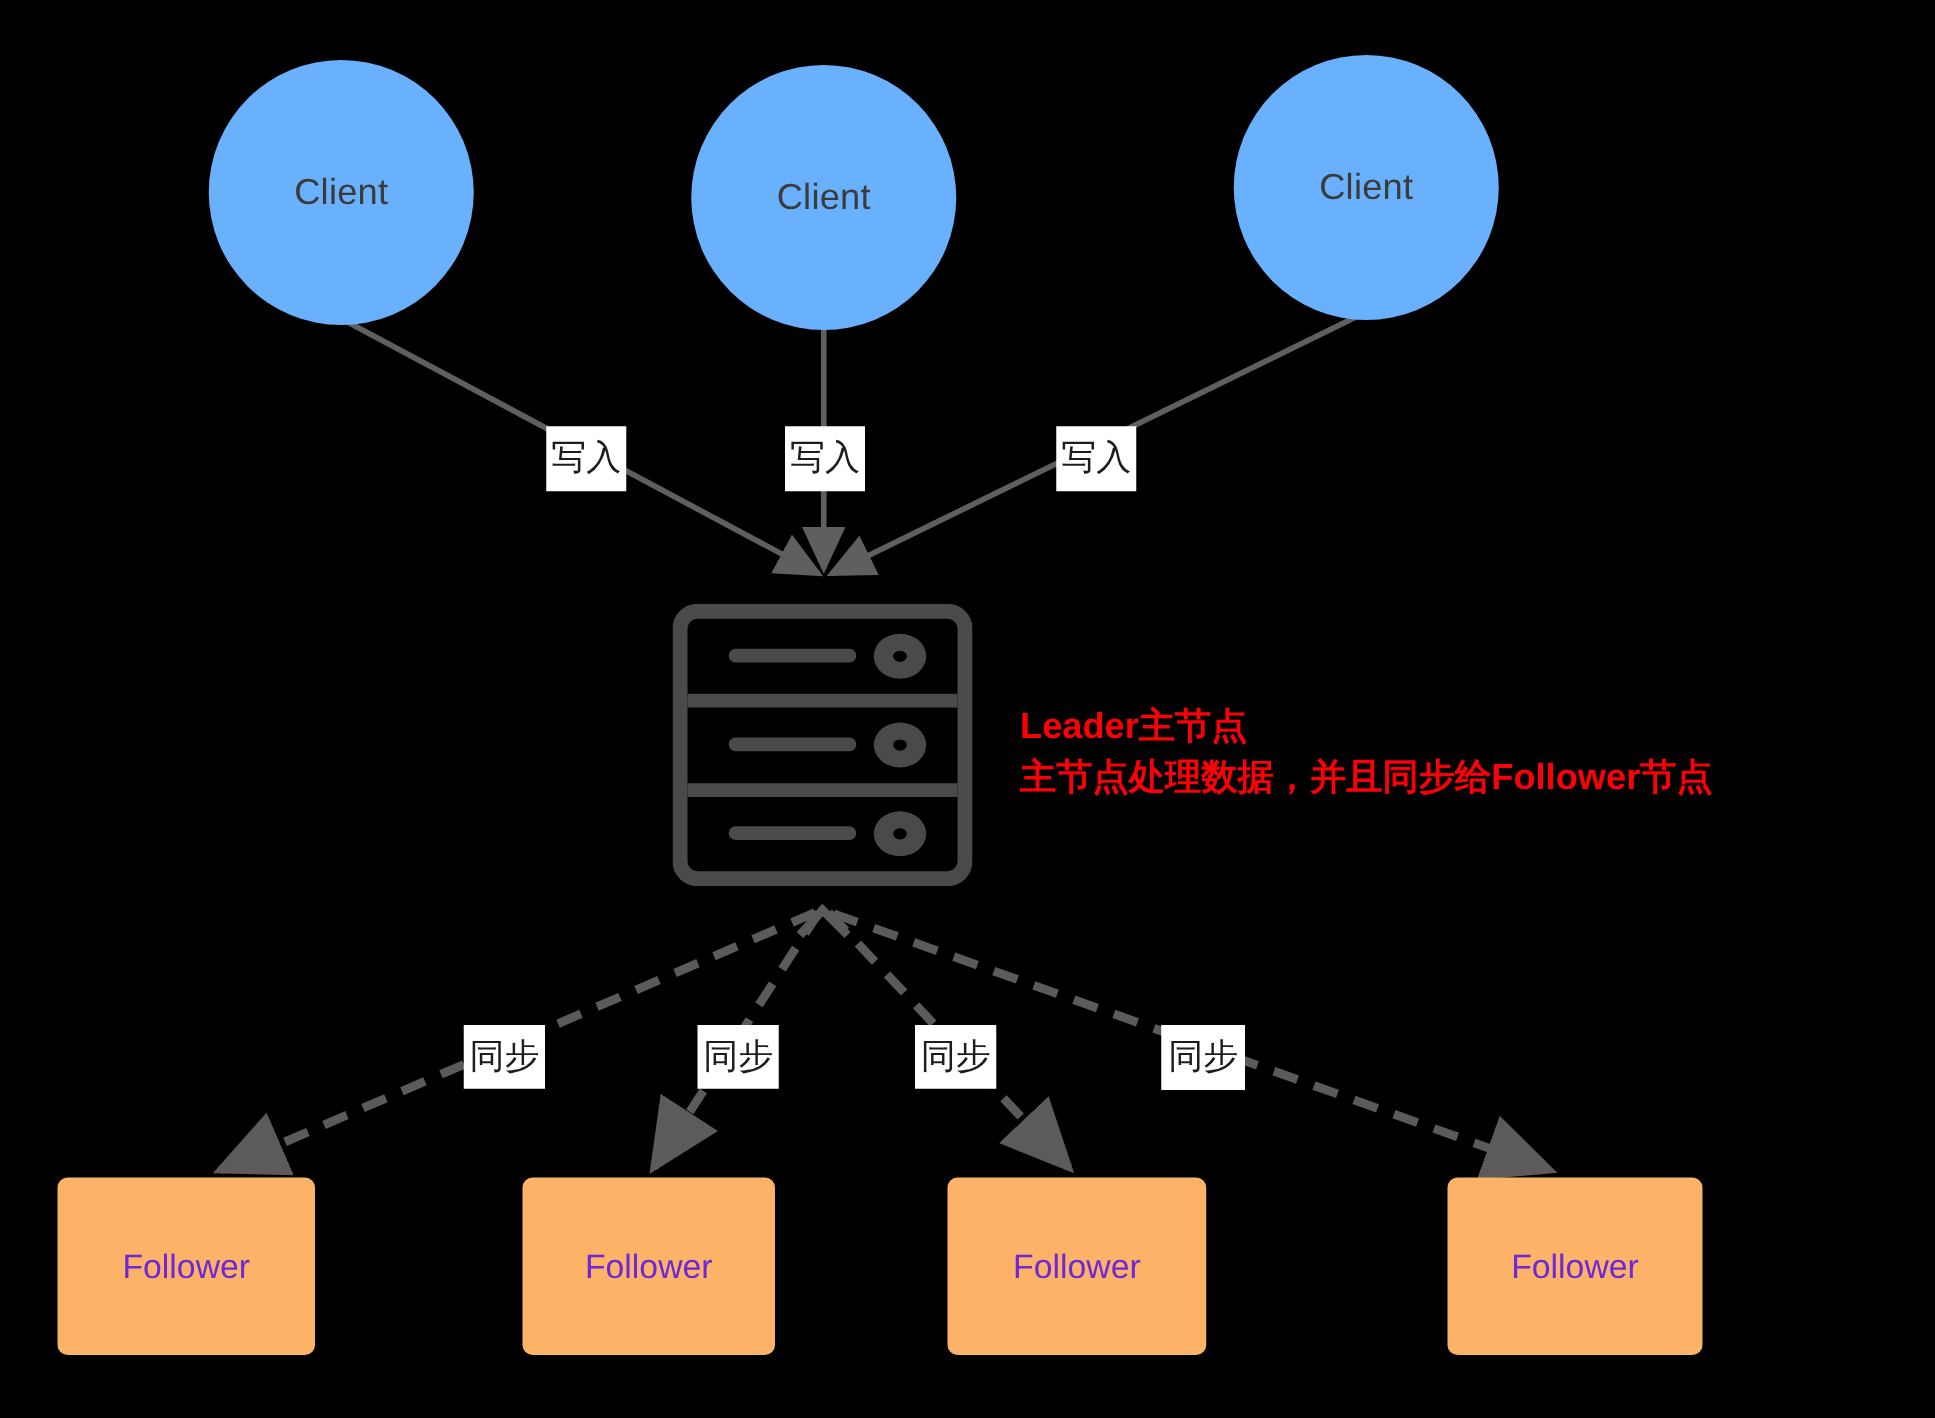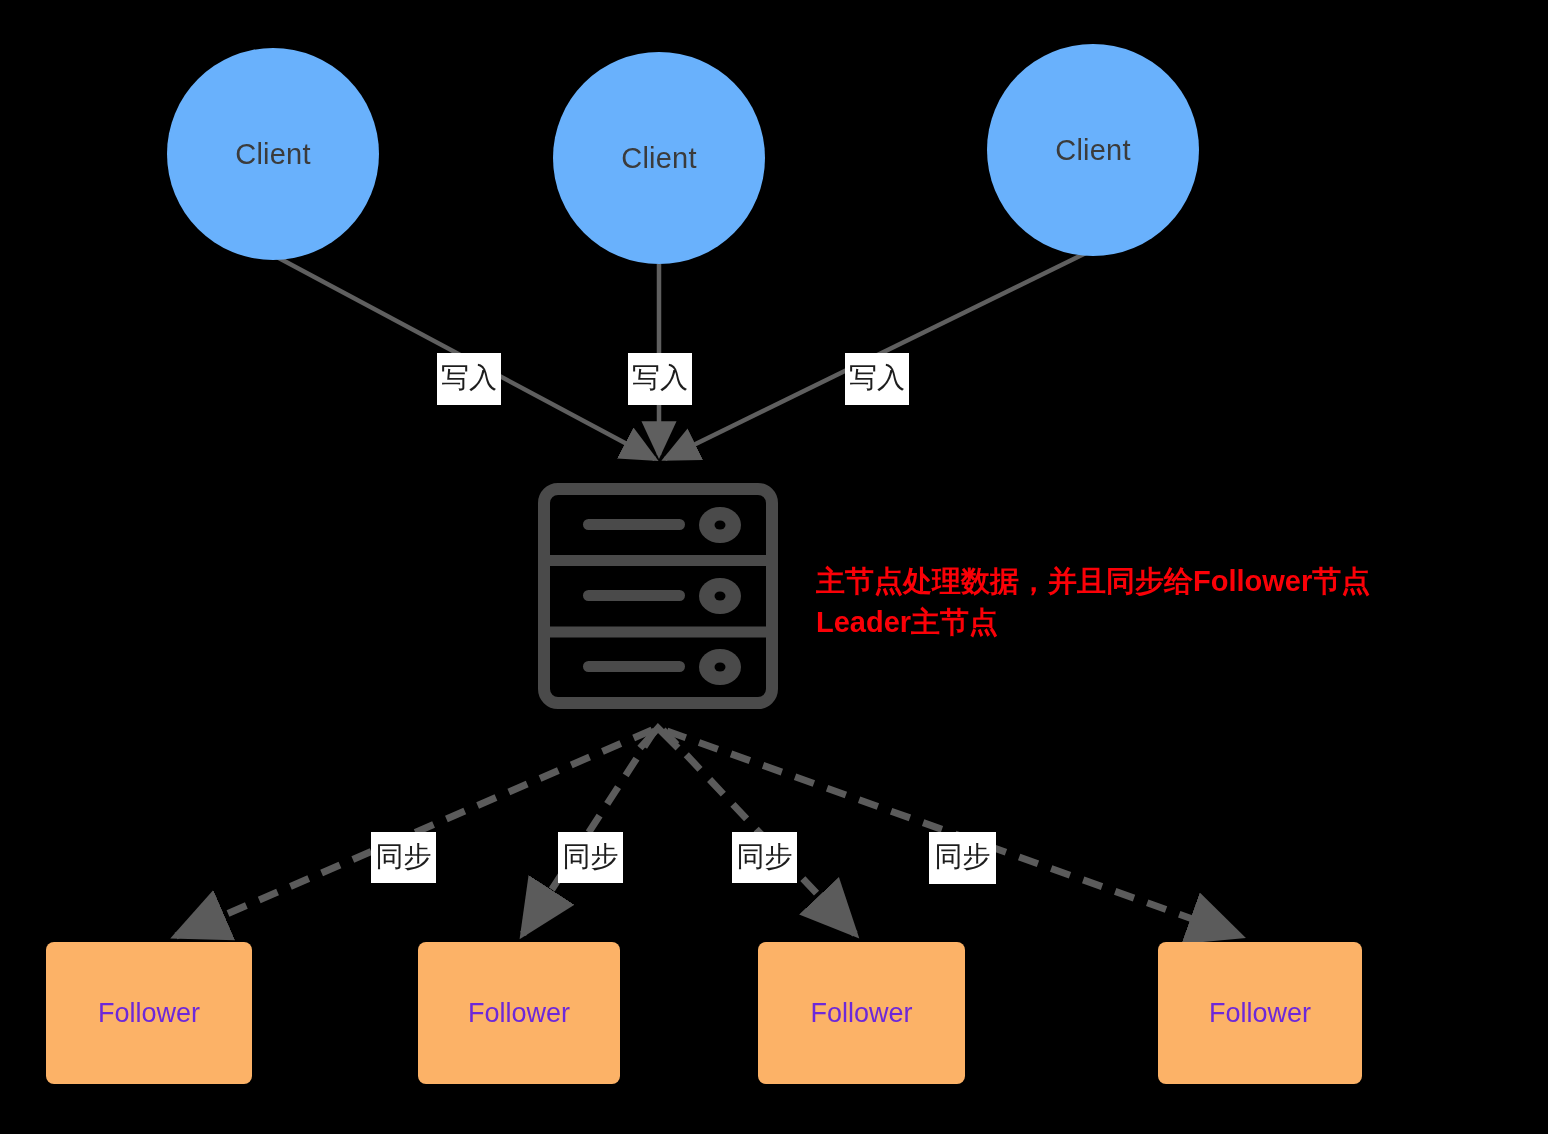--- a/index.html
+++ b/index.html
@@ -65,21 +65,20 @@
     background: #ffffff;
     color: #1d1d1d;
     font-size: 28px;
     line-height: 1;
     display: flex;
     align-items: center;
     justify-content: center;
     padding: 5px 2px 7px 2px;
     white-space: nowrap;
     user-select: none;
-    margin-top: 12px;
   }
 
   
   #leader-server {
     position: absolute;
     left: 538px;
     top: 483px;
     width: 240px;
     height: 226px;
   }
@@ -180,22 +179,22 @@
     <rect x="45" y="107" width="102" height="11" rx="5.5" ry="5.5" fill="#4a4a4a"></rect>
     <ellipse cx="182" cy="113" rx="21" ry="18" fill="#4a4a4a"></ellipse>
     <ellipse cx="182" cy="113" rx="5.5" ry="4.5" fill="#000000"></ellipse>
 
     <rect x="45" y="178" width="102" height="11" rx="5.5" ry="5.5" fill="#4a4a4a"></rect>
     <ellipse cx="182" cy="184" rx="21" ry="18" fill="#4a4a4a"></ellipse>
     <ellipse cx="182" cy="184" rx="5.5" ry="4.5" fill="#000000"></ellipse>
   </svg>
 
   <div id="leader-annotation">
+    <div>Leader主节点</div>
     <div>主节点处理数据，并且同步给Follower节点</div>
-    <div>Leader主节点</div>
   </div>
 
   <div class="edge-label" style="left:371px; top:820px; width:61px; height:39px;">
     <span>同步</span>
   </div>
   <div class="edge-label" style="left:558px; top:820px; width:61px; height:39px;">
     <span>同步</span>
   </div>
   <div class="edge-label" style="left:732px; top:820px; width:61px; height:39px;">
     <span>同步</span>

